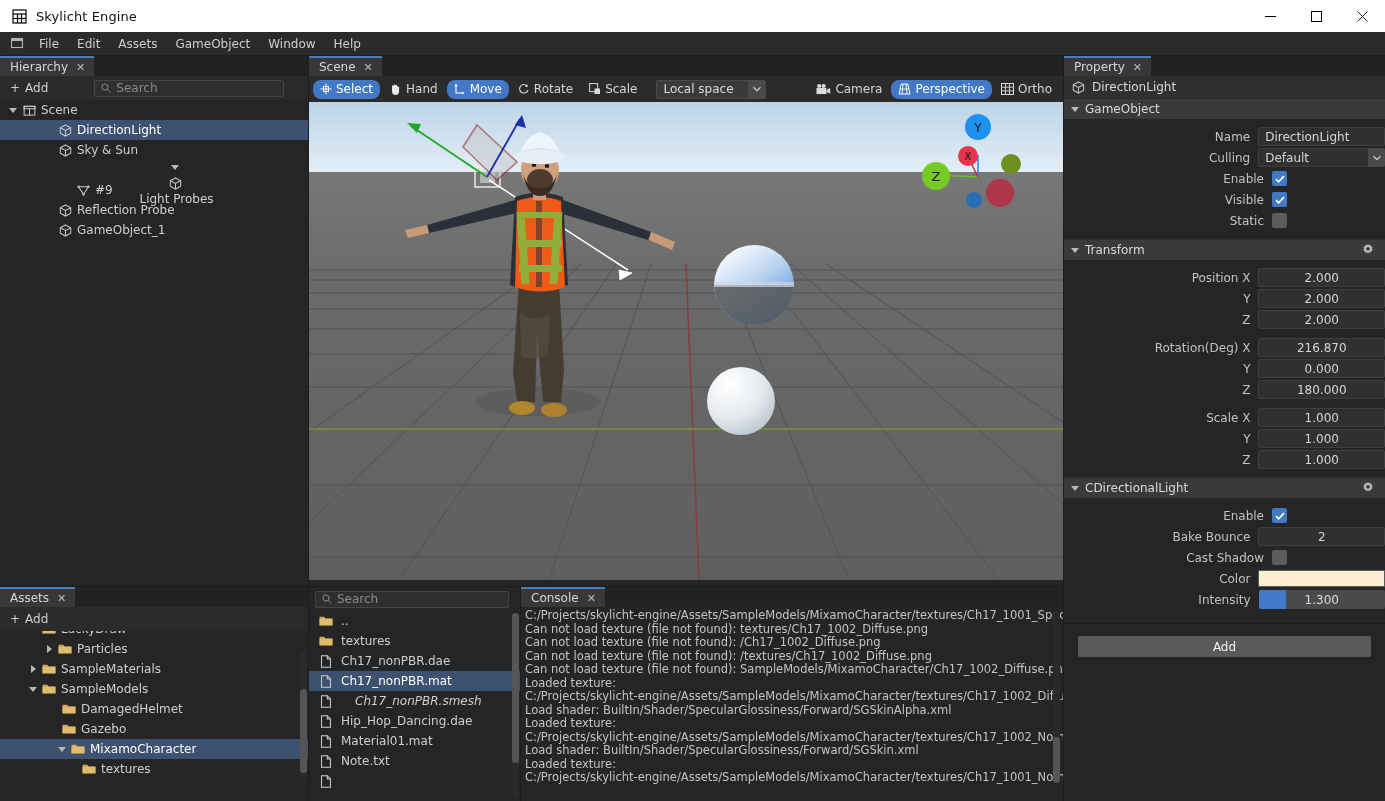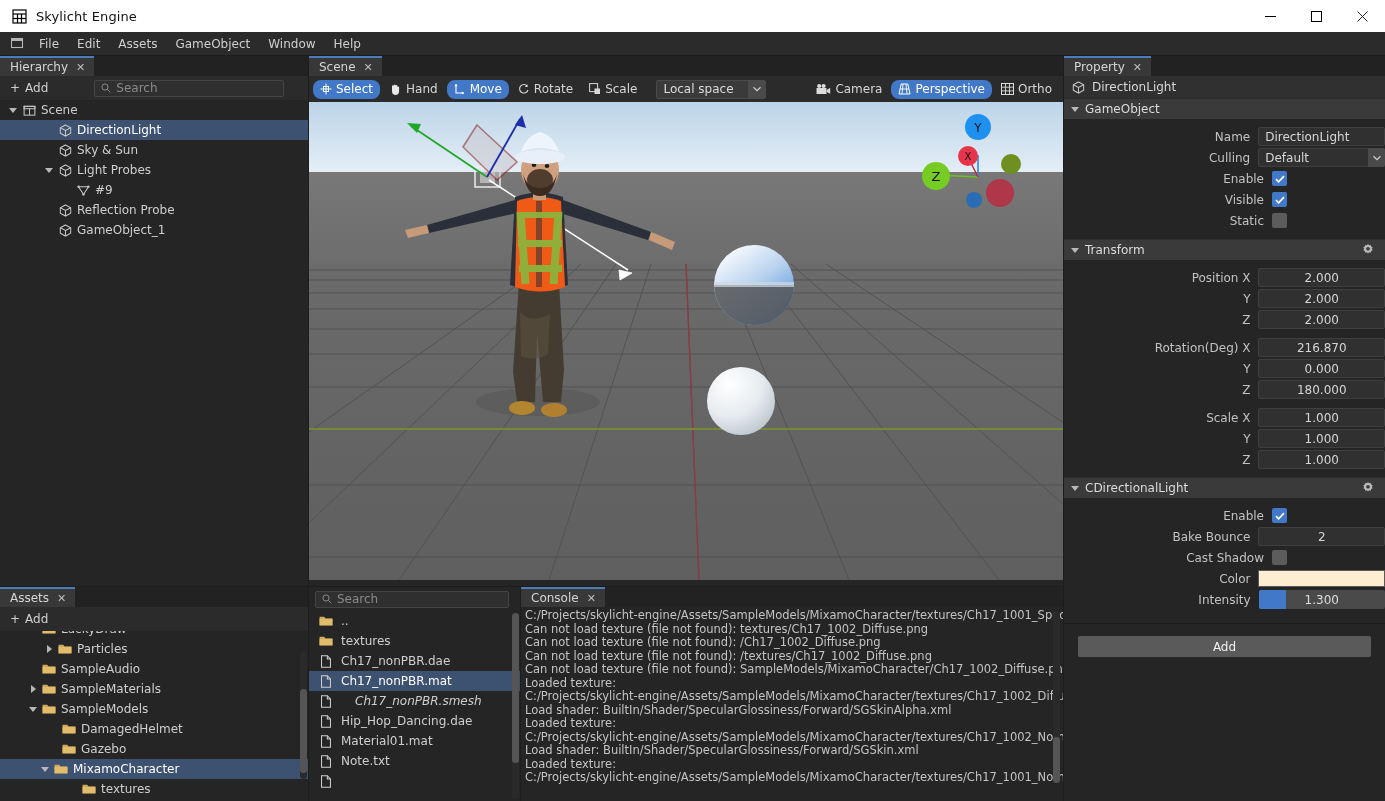--- a/index.html
+++ b/index.html
@@ -223,21 +223,21 @@
         <div class="trow" style="padding-left: 42px;">
           <span class="tw"></span>
           <span class="ico">
             <svg width="13" height="13" viewBox="0 0 14 14">
               <path d="M7 1 L12.6 4 V10 L7 13 L1.4 10 V4 Z" fill="none" stroke="#c6c6c6" stroke-width="1.1"></path>
               <path d="M1.4 4 L7 7 L12.6 4 M7 7 V13" fill="none" stroke="#c6c6c6" stroke-width="1.1"></path>
             </svg>
           </span>
           <span class="tlabel">Sky &amp; Sun</span>
         </div>
-        <div class="trow" style="padding-left: 42px;">
+        <div class="trow" style="padding-left: 42px; flex-direction: column;">
           <span class="tw">
             <span class="caret down"></span>
           </span>
           <span class="ico">
             <svg width="13" height="13" viewBox="0 0 14 14">
               <path d="M7 1 L12.6 4 V10 L7 13 L1.4 10 V4 Z" fill="none" stroke="#c6c6c6" stroke-width="1.1"></path>
               <path d="M1.4 4 L7 7 L12.6 4 M7 7 V13" fill="none" stroke="#c6c6c6" stroke-width="1.1"></path>
             </svg>
           </span>
           <span class="tlabel">Light Probes</span>
@@ -694,74 +694,64 @@
             </span>
             <span class="ico">
               <svg width="14" height="12" viewBox="0 0 15 12">
                 <path d="M0.6 1.5h5l1.4 1.8h7.4v7.4H0.6z" fill="#cfa95a"></path>
                 <path d="M0.6 3.6h13.8v6.9H0.6z" fill="#e1bc6c"></path>
               </svg>
             </span>
             <span class="tlabel">Particles</span>
           </div>
           <div class="trow" style="padding-left: 26px;">
-            <span class="tw"></span>
+            <span class="tw">
+              <span class="caret right"></span>
+            </span>
             <span class="ico">
               <svg width="14" height="12" viewBox="0 0 15 12">
                 <path d="M0.6 1.5h5l1.4 1.8h7.4v7.4H0.6z" fill="#cfa95a"></path>
                 <path d="M0.6 3.6h13.8v6.9H0.6z" fill="#e1bc6c"></path>
               </svg>
             </span>
-            <span class="tlabel">SampleAudio</span>
+            <span class="tlabel">SampleMaterials</span>
           </div>
           <div class="trow" style="padding-left: 26px;">
             <span class="tw">
-              <span class="caret right"></span>
+              <span class="caret down"></span>
             </span>
             <span class="ico">
               <svg width="14" height="12" viewBox="0 0 15 12">
                 <path d="M0.6 1.5h5l1.4 1.8h7.4v7.4H0.6z" fill="#cfa95a"></path>
                 <path d="M0.6 3.6h13.8v6.9H0.6z" fill="#e1bc6c"></path>
               </svg>
             </span>
-            <span class="tlabel">SampleMaterials</span>
-          </div>
-          <div class="trow" style="padding-left: 26px;">
-            <span class="tw">
-              <span class="caret down"></span>
-            </span>
+            <span class="tlabel">SampleModels</span>
+          </div>
+          <div class="trow" style="padding-left: 46px; text-align: center;">
+            <span class="tw"></span>
             <span class="ico">
               <svg width="14" height="12" viewBox="0 0 15 12">
                 <path d="M0.6 1.5h5l1.4 1.8h7.4v7.4H0.6z" fill="#cfa95a"></path>
                 <path d="M0.6 3.6h13.8v6.9H0.6z" fill="#e1bc6c"></path>
               </svg>
             </span>
-            <span class="tlabel">SampleModels</span>
-          </div>
-          <div class="trow" style="padding-left: 46px; text-align: center;">
+            <span class="tlabel">DamagedHelmet</span>
+          </div>
+          <div class="trow" style="padding-left: 46px;">
             <span class="tw"></span>
             <span class="ico">
               <svg width="14" height="12" viewBox="0 0 15 12">
                 <path d="M0.6 1.5h5l1.4 1.8h7.4v7.4H0.6z" fill="#cfa95a"></path>
                 <path d="M0.6 3.6h13.8v6.9H0.6z" fill="#e1bc6c"></path>
               </svg>
             </span>
-            <span class="tlabel">DamagedHelmet</span>
-          </div>
-          <div class="trow" style="padding-left: 46px;">
-            <span class="tw"></span>
-            <span class="ico">
-              <svg width="14" height="12" viewBox="0 0 15 12">
-                <path d="M0.6 1.5h5l1.4 1.8h7.4v7.4H0.6z" fill="#cfa95a"></path>
-                <path d="M0.6 3.6h13.8v6.9H0.6z" fill="#e1bc6c"></path>
-              </svg>
-            </span>
             <span class="tlabel">Gazebo</span>
           </div>
-          <div class="trow sel" style="padding-left: 38px; text-align: right;">
+          <div class="trow sel" style="padding-left: 55px; text-align: right;">
             <span class="tw">
               <span class="caret down"></span>
             </span>
             <span class="ico">
               <svg width="14" height="12" viewBox="0 0 15 12">
                 <path d="M0.6 1.5h5l1.4 1.8h7.4v7.4H0.6z" fill="#cfa95a"></path>
                 <path d="M0.6 3.6h13.8v6.9H0.6z" fill="#e1bc6c"></path>
               </svg>
             </span>
             <span class="tlabel">MixamoCharacter</span>

